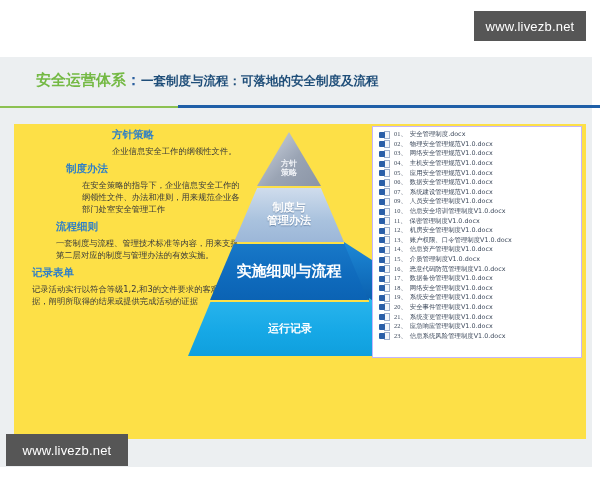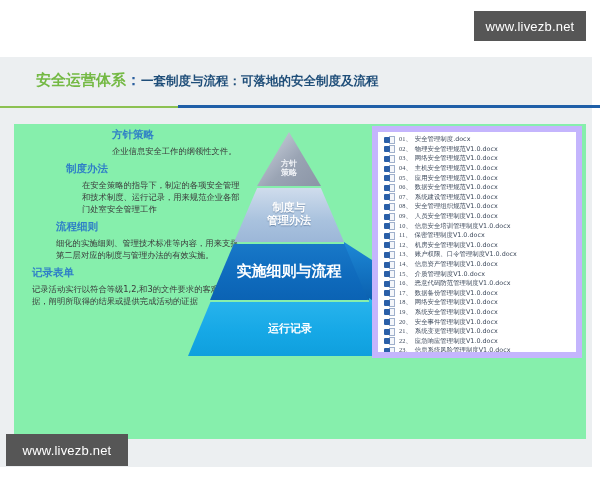--- a/index.html
+++ b/index.html
@@ -81,21 +81,21 @@
     position: absolute; left: 178px; top: 0px;
     width: 422px; height: 3px;
     background: #1f5fa8;
   }
 
   
   .panel {
     position: absolute;
     left: 14px; top: 67px;
     width: 572px; height: 315px;
-    background: #86efac;
+    background: #fde047;
   }
 
   
   .text-col {
     position: absolute;
     left: 12px; top: 4px;
     width: 215px;
   }
   .blk { margin-bottom: 5px; }
   .blk-title {
@@ -197,21 +197,21 @@
     background: linear-gradient(180deg,#2fb9ef 0%, #0e93cf 100%);
     clip-path: polygon(0% 0%, 100% 30%, 100% 100%, 0% 72%);
   }
 
   
   .file-panel {
     position: absolute;
     left: 358px; top: 2px;
     width: 210px; height: 232px;
     background: #ffffff;
-    border: 6px solid #c4b5fd;
+    border: 1px solid #c4b5fd;
     overflow: hidden;
     padding-top: 3px;
     box-sizing: border-box;
   }
   .file-row {
     display: flex;
     align-items: center;
     height: 9.6px;
     padding-left: 6px;
     white-space: nowrap;
@@ -279,26 +279,26 @@
 
     <div class="text-col">
 
       <div class="blk indent-1">
         <div class="blk-title">方针策略</div>
         <div class="blk-body">企业信息安全工作的纲领性文件。</div>
       </div>
 
       <div class="blk indent-2">
         <div class="blk-title">制度办法</div>
-        <div class="blk-body">在安全策略的指导下，制定的各项安全管理和技术制度、运行记录，用来规范企业各部门处室安全管理工作</div>
+        <div class="blk-body">在安全策略的指导下，企业信息安全工作的纲领性文件、办法和准则，用来规范企业各部门处室安全管理工作</div>
       </div>
 
       <div class="blk indent-3">
         <div class="blk-title">流程细则</div>
-        <div class="blk-body">细化的实施细则、管理技术标准等内容，用来支撑第二层对应的制度与管理办法的有效实施。</div>
+        <div class="blk-body">一套制度与流程、管理技术标准等内容，用来支撑第二层对应的制度与管理办法的有效实施。</div>
       </div>
 
       <div class="blk indent-4">
         <div class="blk-title">记录表单</div>
         <div class="blk-body">记录活动实行以符合等级1,2,和3的文件要求的客观证据，阐明所取得的结果或提供完成活动的证据</div>
       </div>
 
     </div>
 
     <div class="pyramid">
@@ -385,28 +385,20 @@
             <span class="wb"></span>
           </span>
           <span class="file-idx">07、</span>
           <span class="file-name">系统建设管理规范V1.0.docx</span>
         </div>
         <div class="file-row">
           <span class="doc-icon">
             <span class="pg"></span>
             <span class="wb"></span>
           </span>
-          <span class="file-idx">08、</span>
-          <span class="file-name">安全管理组织规范V1.0.docx</span>
-        </div>
-        <div class="file-row">
-          <span class="doc-icon">
-            <span class="pg"></span>
-            <span class="wb"></span>
-          </span>
           <span class="file-idx">09、</span>
           <span class="file-name">人员安全管理制度V1.0.docx</span>
         </div>
         <div class="file-row">
           <span class="doc-icon">
             <span class="pg"></span>
             <span class="wb"></span>
           </span>
           <span class="file-idx">10、</span>
           <span class="file-name">信息安全培训管理制度V1.0.docx</span>

